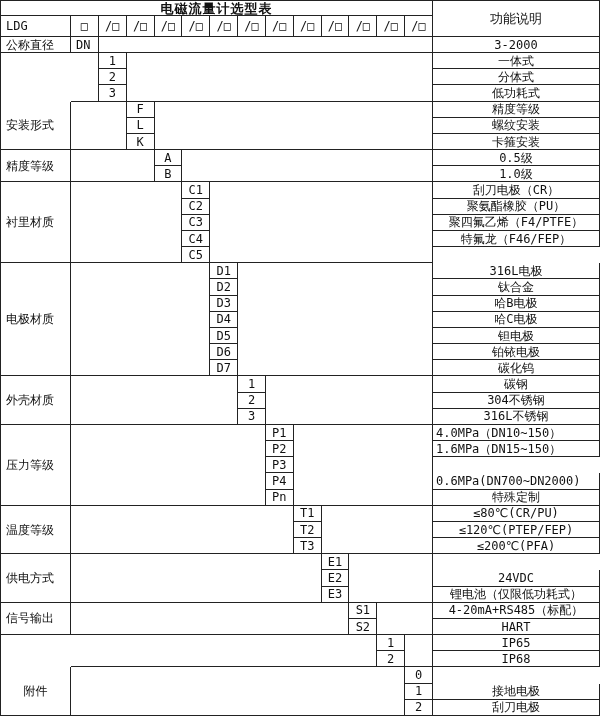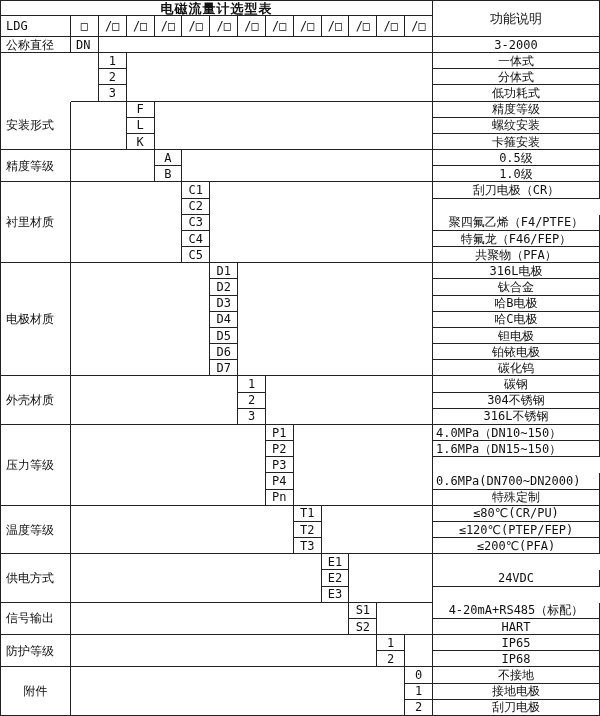--- a/index.html
+++ b/index.html
@@ -84,23 +84,23 @@
 
     <div class="c lbl" style="grid-area:12/1/17/2">衬里材质</div>
     <div class="c" style="grid-area:12/2/17/6"></div>
     <div class="c" style="grid-area:12/6/13/7">C1</div>
     <div class="c" style="grid-area:13/6/14/7">C2</div>
     <div class="c" style="grid-area:14/6/15/7">C3</div>
     <div class="c" style="grid-area:15/6/16/7">C4</div>
     <div class="c" style="grid-area:16/6/17/7">C5</div>
     <div class="c" style="grid-area:12/7/17/15"></div>
     <div class="c" style="grid-area:12/15/13/16">刮刀电极（CR）</div>
+    <div class="c" style="grid-area:13/15/14/16">聚氨酯橡胶（PU）</div>
     <div class="c" style="grid-area:14/15/15/16">聚四氟乙烯（F4/PTFE）</div>
     <div class="c" style="grid-area:15/15/16/16">特氟龙（F46/FEP）</div>
-    <div class="c" style="grid-area:16/15/17/16">共聚物（PFA）</div>
 
     <div class="c lbl" style="grid-area:17/1/24/2">电极材质</div>
     <div class="c" style="grid-area:17/2/24/7"></div>
     <div class="c" style="grid-area:17/7/18/8">D1</div>
     <div class="c" style="grid-area:18/7/19/8">D2</div>
     <div class="c" style="grid-area:19/7/20/8">D3</div>
     <div class="c" style="grid-area:20/7/21/8">D4</div>
     <div class="c" style="grid-area:21/7/22/8">D5</div>
     <div class="c" style="grid-area:22/7/23/8">D6</div>
     <div class="c" style="grid-area:23/7/24/8">D7</div>
@@ -146,40 +146,39 @@
     <div class="c" style="grid-area:33/15/34/16">≤120℃(PTEP/FEP)</div>
     <div class="c" style="grid-area:34/15/35/16">≤200℃(PFA)</div>
 
     <div class="c lbl" style="grid-area:35/1/38/2">供电方式</div>
     <div class="c" style="grid-area:35/2/38/11"></div>
     <div class="c" style="grid-area:35/11/36/12">E1</div>
     <div class="c" style="grid-area:36/11/37/12">E2</div>
     <div class="c" style="grid-area:37/11/38/12">E3</div>
     <div class="c" style="grid-area:35/12/38/15"></div>
     <div class="c" style="grid-area:36/15/37/16">24VDC</div>
+    <div class="c" style="grid-area:37/15/38/16">锂电池（仅限低功耗式）</div>
 
     <div class="c lbl" style="grid-area:38/1/40/2">信号输出</div>
     <div class="c" style="grid-area:38/2/40/12"></div>
     <div class="c" style="grid-area:38/12/39/13">S1</div>
     <div class="c" style="grid-area:39/12/40/13">S2</div>
     <div class="c" style="grid-area:38/13/40/15"></div>
     <div class="c" style="grid-area:38/15/39/16">4-20mA+RS485（标配）</div>
     <div class="c" style="grid-area:39/15/40/16">HART</div>
 
-    <div class="c lbl" style="grid-area:40/1/42/2">防护等级</div>
     <div class="c" style="grid-area:40/2/42/13"></div>
     <div class="c" style="grid-area:40/13/41/14">1</div>
     <div class="c" style="grid-area:41/13/42/14">2</div>
     <div class="c" style="grid-area:40/14/42/15"></div>
     <div class="c" style="grid-area:40/15/41/16">IP65</div>
     <div class="c" style="grid-area:41/15/42/16">IP68</div>
 
     <div class="c lbl ctr" style="grid-area:42/1/45/2">附件</div>
     <div class="c" style="grid-area:42/2/45/14"></div>
     <div class="c" style="grid-area:42/14/43/15">0</div>
     <div class="c" style="grid-area:43/14/44/15">1</div>
     <div class="c" style="grid-area:44/14/45/15">2</div>
-    <div class="c" style="grid-area:42/15/43/16">不接地</div>
     <div class="c" style="grid-area:43/15/44/16">接地电极</div>
     <div class="c" style="grid-area:44/15/45/16">刮刀电极</div>
 
   </div>
 </div>
 
 </body></html>

